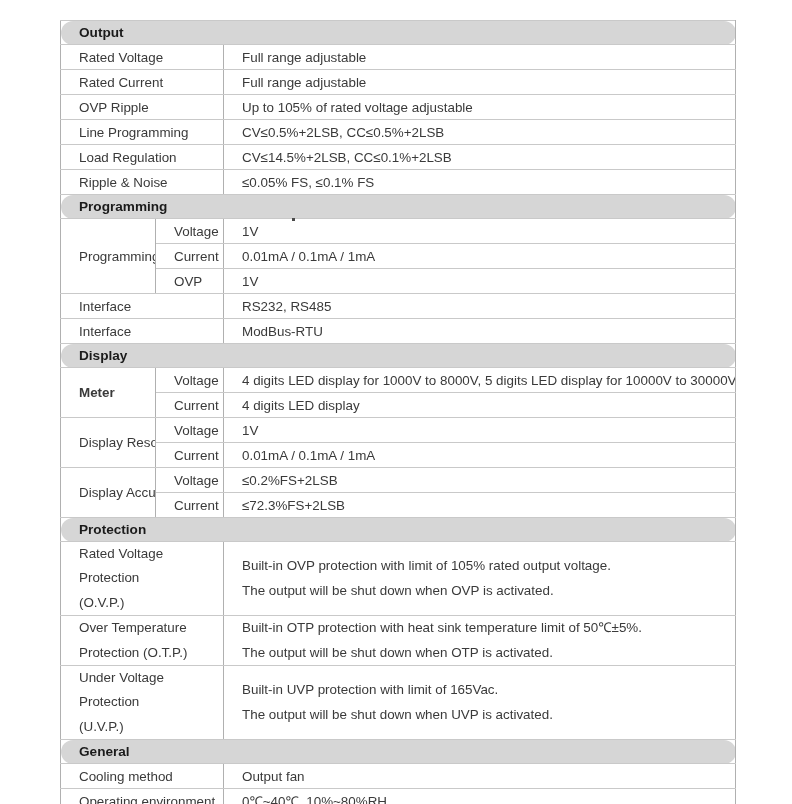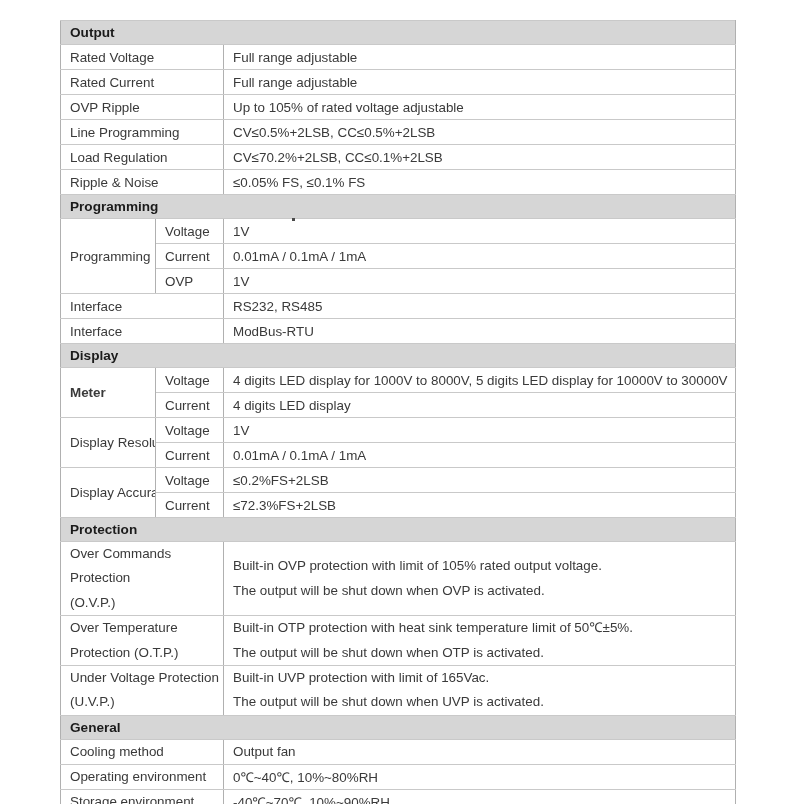--- a/index.html
+++ b/index.html
@@ -18,24 +18,25 @@
     border-collapse: collapse;
     table-layout: fixed;
   }
   table.spec td {
     border-top: 1px solid #c9c9c9;
     border-bottom: 1px solid #c9c9c9;
     border-left: 1px solid #b0b0b0;
     border-right: 1px solid #b0b0b0;
     font-size: 13.4px;
     color: #3a3a3a;
-    padding: 0 4px 0 9px;
+    padding: 0 4px 0 18px;
     vertical-align: middle;
     white-space: nowrap;
     overflow: hidden;
+    border-radius: 12px;
   }
   tr.sec td {
     background: #d6d6d6;
     font-weight: bold;
     color: #1b1b1b;
     height: 23px;
     font-size: 13.6px;
   }
   tr.row td { height: 24px; }
   td.group {
@@ -91,21 +92,21 @@
     <tr class="row">
       <td colspan="2">OVP Ripple</td>
       <td>Up to 105% of rated voltage adjustable</td>
     </tr>
     <tr class="row">
       <td colspan="2">Line Programming</td>
       <td>CV≤0.5%+2LSB, CC≤0.5%+2LSB</td>
     </tr>
     <tr class="row">
       <td colspan="2">Load Regulation</td>
-      <td>CV≤70.2%+2LSB, CC≤0.1%+2LSB</td>
+      <td>CV≤14.5%+2LSB, CC≤0.1%+2LSB</td>
     </tr>
     <tr class="row">
       <td colspan="2">Ripple &amp; Noise</td>
       <td>≤0.05% FS, ≤0.1% FS</td>
     </tr>
 
     <tr class="sec">
       <td colspan="3">Programming</td>
     </tr>
     <tr class="row">
@@ -161,21 +162,21 @@
     </tr>
     <tr class="row">
       <td>Current</td>
       <td>≤72.3%FS+2LSB</td>
     </tr>
 
     <tr class="sec">
       <td colspan="3">Protection</td>
     </tr>
     <tr class="prow">
-      <td colspan="2">Over Commands Protection
+      <td colspan="2">Rated Voltage Protection
 (O.V.P.)</td>
       <td>Built-in OVP protection with limit of 105% rated output voltage.
 The output will be shut down when OVP is activated.</td>
     </tr>
     <tr class="prow">
       <td colspan="2">Over Temperature
 Protection (O.T.P.)</td>
       <td>Built-in OTP protection with heat sink temperature limit of 50℃±5%.
 The output will be shut down when OTP is activated.</td>
     </tr>

